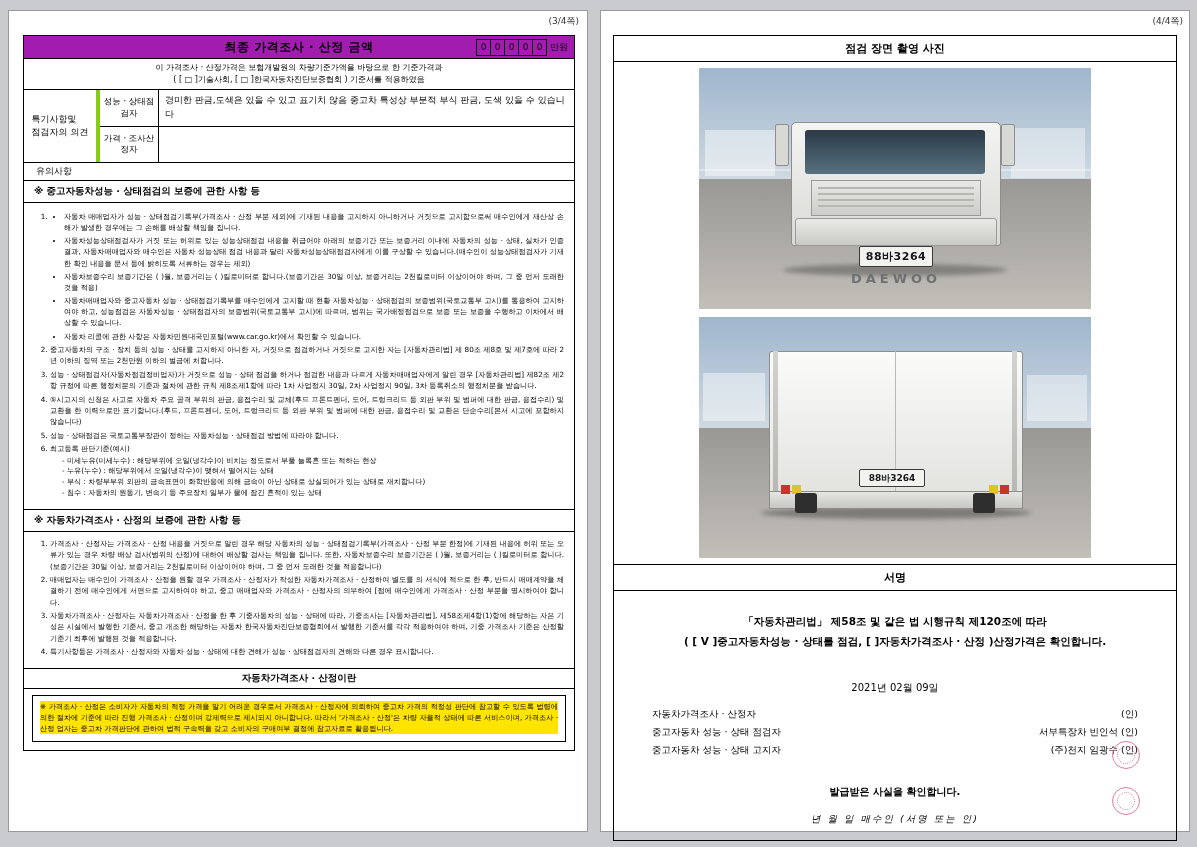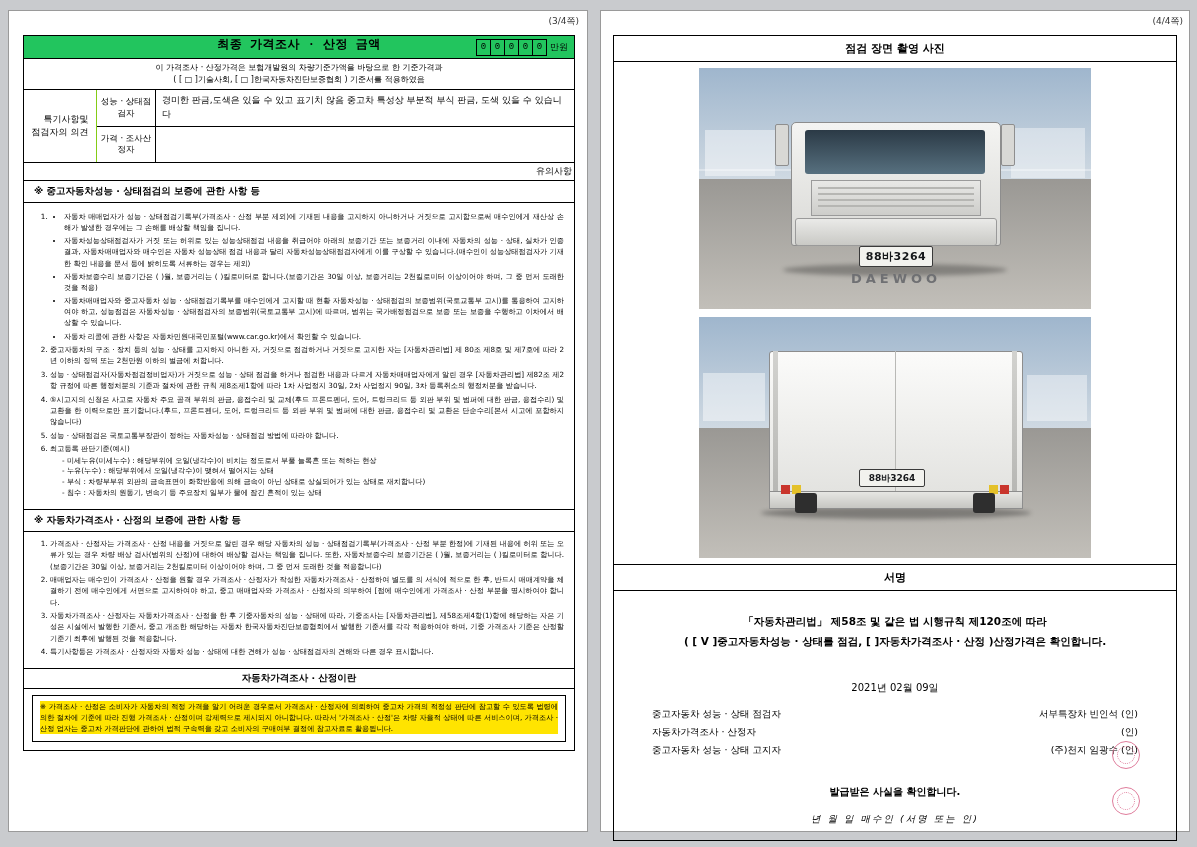--- a/index.html
+++ b/index.html
@@ -8,40 +8,40 @@
   
   .sheet{position:absolute;background:#ffffff;border:1px solid #9a9a9a;}
   #left-sheet{left:8px;top:10px;width:578px;height:820px;}
   #right-sheet{left:600px;top:10px;width:588px;height:820px;}
 
   .pageno{position:absolute;top:4px;right:6px;font-size:9px;color:#333;}
   .pageno.left{right:8px;}
 
   
   #lwrap{position:absolute;left:14px;top:24px;width:552px;}
-  .title-row{border:1px solid #000;border-bottom:none;display:flex;align-items:flex-start;justify-content:center;height:22px;position:relative;background:#22c55e;font-family:Liberation Mono, monospace;}
+  .title-row{border:1px solid #000;border-bottom:none;display:flex;align-items:center;justify-content:center;height:22px;position:relative;background:#a21caf;}
   .title-row .t{font-size:12px;font-weight:bold;letter-spacing:.5px;}
   .amount{position:absolute;right:6px;top:3px;display:flex;align-items:center;gap:0px;font-size:10px;}
   .amount .cells{display:flex;}
   .amount .cells span{display:inline-block;width:13px;height:15px;line-height:15px;text-align:center;border:1px solid #000;border-right:none;font-size:9px;}
   .amount .cells span:last-child{border-right:1px solid #000;}
   .amount .unit{margin-left:3px;font-size:9px;}
 
   .note-row{border:1px solid #000;border-bottom:none;padding:3px 8px;font-size:8px;line-height:1.5;text-align:center;}
   .note-row .l2{display:block;}
 
   .opinion{border:1px solid #000;display:flex;height:72px;}
-  .opinion .lbl{width:72px;border-right:1px solid #84cc16;display:flex;align-items:center;justify-content:center;text-align:right;font-size:9px;line-height:1.4;}
+  .opinion .lbl{width:72px;border-right:4px solid #84cc16;display:flex;align-items:center;justify-content:center;text-align:left;font-size:9px;line-height:1.4;}
   .opinion .rows{flex:1;display:flex;flex-direction:column;}
   .opinion .r{display:flex;flex:1;}
   .opinion .r + .r{border-top:1px solid #000;}
   .opinion .rlbl{width:58px;border-right:1px solid #000;display:flex;align-items:center;justify-content:center;text-align:center;font-size:8.5px;line-height:1.35;}
   .opinion .rval{flex:1;padding:4px 6px;font-size:9px;line-height:1.5;}
 
-  .sec-head{border:1px solid #000;border-top:none;text-align:right;font-size:9px;padding:2px 2px;background:#fff;}
+  .sec-head{border:1px solid #000;border-top:none;text-align:left;font-size:9px;padding:2px 12px;background:#fff;}
   .sub-head{border:1px solid #000;border-top:none;font-size:9.5px;padding:4px 10px;font-weight:bold;background:#fff;}
   .body-box{border:1px solid #000;border-top:none;padding:6px 10px 8px 10px;}
 
   ol.legal{margin:0;padding-left:16px;}
   ol.legal > li{font-size:7.2px;line-height:1.55;margin-bottom:2.5px;text-align:justify;}
   ul.sub{margin:2px 0 2px 0;padding-left:14px;list-style:disc;}
   ul.sub > li{font-size:7.2px;line-height:1.55;margin-bottom:2px;}
   ul.sub2{margin:1px 0 1px 0;padding-left:12px;list-style:none;}
   ul.sub2 > li{font-size:7.2px;line-height:1.5;}
   ul.sub2 > li:before{content:"- ";}
@@ -261,26 +261,26 @@
 
       <div class="sign-title">서명</div>
 
       <div class="sign-body">
         <div class="sign-l1">「자동차관리법」 제58조 및 같은 법 시행규칙 제120조에 따라</div>
         <div class="sign-l2">( [ V ]중고자동차성능 · 상태를 점검, [   ]자동차가격조사 · 산정 )산정가격은 확인합니다.</div>
         <div class="sign-date">2021년 02월 09일</div>
 
         <div class="sign-rows">
           <div class="sign-row">
+            <span class="nm">자동차가격조사 · 산정자</span>
+            <span class="nm">(인)</span>
+          </div>
+          <div class="sign-row">
             <span class="nm">중고자동차 성능 · 상태 점검자</span>
             <span class="nm">서부특장차 빈인석 (인)</span>
-          </div>
-          <div class="sign-row">
-            <span class="nm">자동차가격조사 · 산정자</span>
-            <span class="nm">(인)</span>
           </div>
           <div class="sign-row">
             <span class="nm">중고자동차 성능 · 상태 고지자</span>
             <span class="nm">(주)천지 임광수 (인)</span>
           </div>
         </div>
 
         <div class="stamp" id="stamp1"></div>
         <div class="stamp" id="stamp2"></div>
 

